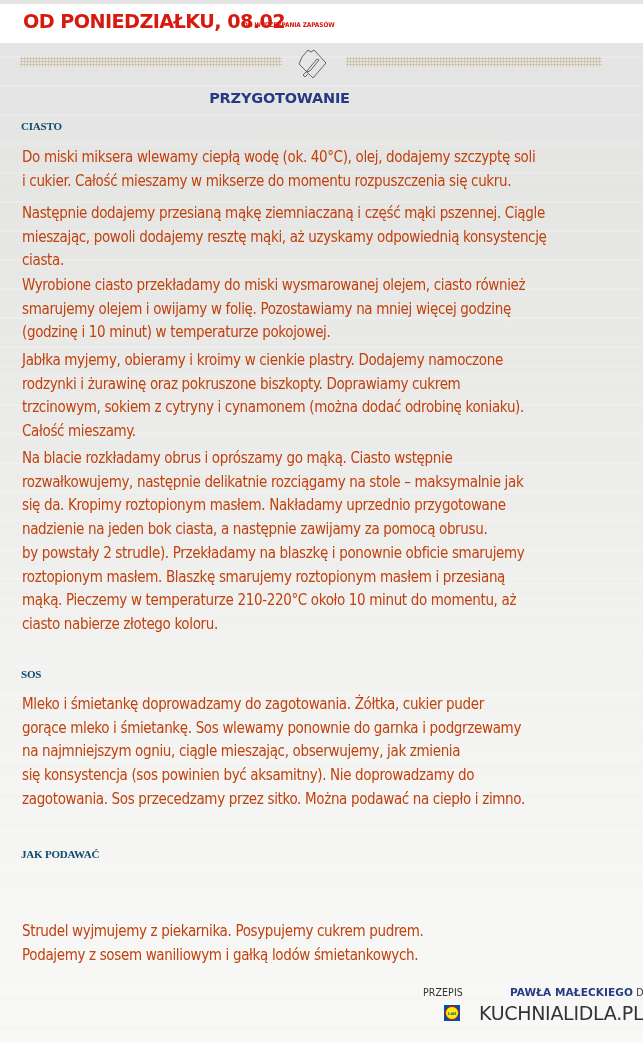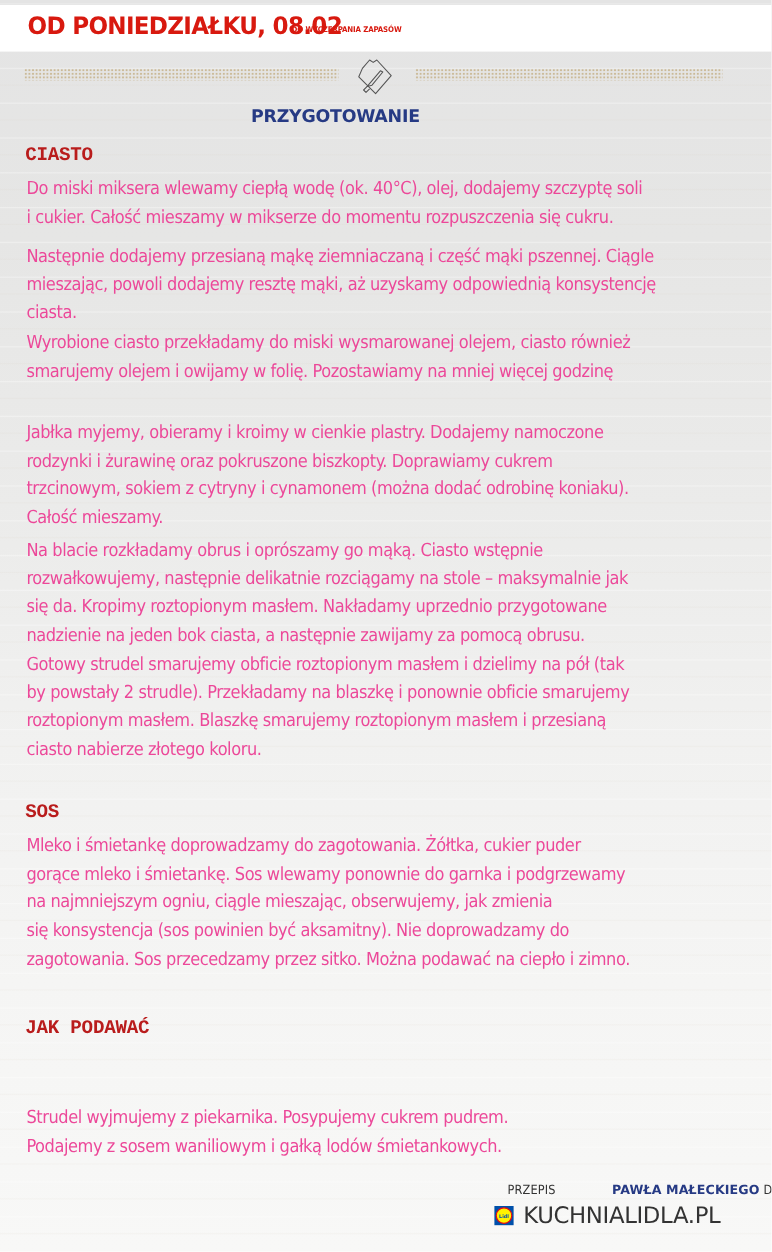--- a/index.html
+++ b/index.html
@@ -49,38 +49,38 @@
     }
     .main-title {
       position: absolute; left: 0; width: 559px; top: 90px;
       text-align: center;
       font-family: "DejaVu Sans", sans-serif;
       font-weight: bold; font-size: 14.5px; letter-spacing: -0.2px;
       color: #263a84;
     }
     .section-heading {
       position: absolute; left: 21px;
-      font-family: Liberation Mono, monospace;
-      font-weight: bold; font-size: 16px; letter-spacing: -0.2px;
-      color: #b91c1c;
+      font-family: Liberation Serif, serif;
+      font-weight: bold; font-size: 11px; letter-spacing: -0.2px;
+      color: #0c4a6e;
     }
     .para {
       position: absolute; left: 22px; width: 610px;
       font-size: 15px; line-height: 23.7px; letter-spacing: -0.35px;
-      color: #ec4899;
+      color: #c2410c;
     }
     .para .ln { display: block; white-space: nowrap; }
     .credit {
       position: absolute; left: 423px; top: 986px;
       font-size: 10.5px; color: #333; white-space: nowrap; letter-spacing: 0.1px;
     }
     .credit .author { font-family: "DejaVu Sans", sans-serif; font-weight: bold; color: #263a84; margin-left: 44px; }
     .brand {
-      position: absolute; left: 412px; top: 1002px;
-      display: flex; align-items: center; gap: 8px;
+      position: absolute; left: 444px; top: 1002px;
+      display: flex; align-items: center; gap: 19px;
     }
     .lidl-logo {
       width: 16px; height: 16px; background: #0050aa; position: relative;
     }
     .lidl-logo .ring {
       position: absolute; left: 1px; top: 1px; width: 14px; height: 14px;
       border-radius: 50%; background: #fff200; border: 1px solid #e60a14;
       font-family: "DejaVu Sans", sans-serif; font-size: 4px; font-weight: bold;
       color: #0050aa; display: flex; align-items: center; justify-content: center;
     }
@@ -122,37 +122,38 @@
 
 <div class="para" style="top:202px;">
   <span class="ln">Następnie dodajemy przesianą mąkę ziemniaczaną i część mąki pszennej. Ciągle</span>
   <span class="ln">mieszając, powoli dodajemy resztę mąki, aż uzyskamy odpowiednią konsystencję</span>
   <span class="ln">ciasta.</span>
 </div>
 
 <div class="para" style="top:274px;">
   <span class="ln">Wyrobione ciasto przekładamy do miski wysmarowanej olejem, ciasto również</span>
   <span class="ln">smarujemy olejem i owijamy w folię. Pozostawiamy na mniej więcej godzinę</span>
+  <span class="ln">(godzinę i 10 minut) w temperaturze pokojowej.</span>
 </div>
 
 <div class="para" style="top:349px;">
   <span class="ln">Jabłka myjemy, obieramy i kroimy w cienkie plastry. Dodajemy namoczone</span>
   <span class="ln">rodzynki i żurawinę oraz pokruszone biszkopty. Doprawiamy cukrem</span>
   <span class="ln">trzcinowym, sokiem z cytryny i cynamonem (można dodać odrobinę koniaku).</span>
   <span class="ln">Całość mieszamy.</span>
 </div>
 
 <div class="para" style="top:447px;">
   <span class="ln">Na blacie rozkładamy obrus i oprószamy go mąką. Ciasto wstępnie</span>
   <span class="ln">rozwałkowujemy, następnie delikatnie rozciągamy na stole – maksymalnie jak</span>
   <span class="ln">się da. Kropimy roztopionym masłem. Nakładamy uprzednio przygotowane</span>
   <span class="ln">nadzienie na jeden bok ciasta, a następnie zawijamy za pomocą obrusu.</span>
-  <span class="ln">Gotowy strudel smarujemy obficie roztopionym masłem i dzielimy na pół (tak</span>
   <span class="ln">by powstały 2 strudle). Przekładamy na blaszkę i ponownie obficie smarujemy</span>
   <span class="ln">roztopionym masłem. Blaszkę smarujemy roztopionym masłem i przesianą</span>
+  <span class="ln">mąką. Pieczemy w temperaturze 210-220°C około 10 minut do momentu, aż</span>
   <span class="ln">ciasto nabierze złotego koloru.</span>
 </div>
 
 <div class="section-heading" style="top:668px;">SOS</div>
 
 <div class="para" style="top:693px;">
   <span class="ln">Mleko i śmietankę doprowadzamy do zagotowania. Żółtka, cukier puder</span>
   <span class="ln">gorące mleko i śmietankę. Sos wlewamy ponownie do garnka i podgrzewamy</span>
   <span class="ln">na najmniejszym ogniu, ciągle mieszając, obserwujemy, jak zmienia</span>
   <span class="ln">się konsystencja (sos powinien być aksamitny). Nie doprowadzamy do</span>

